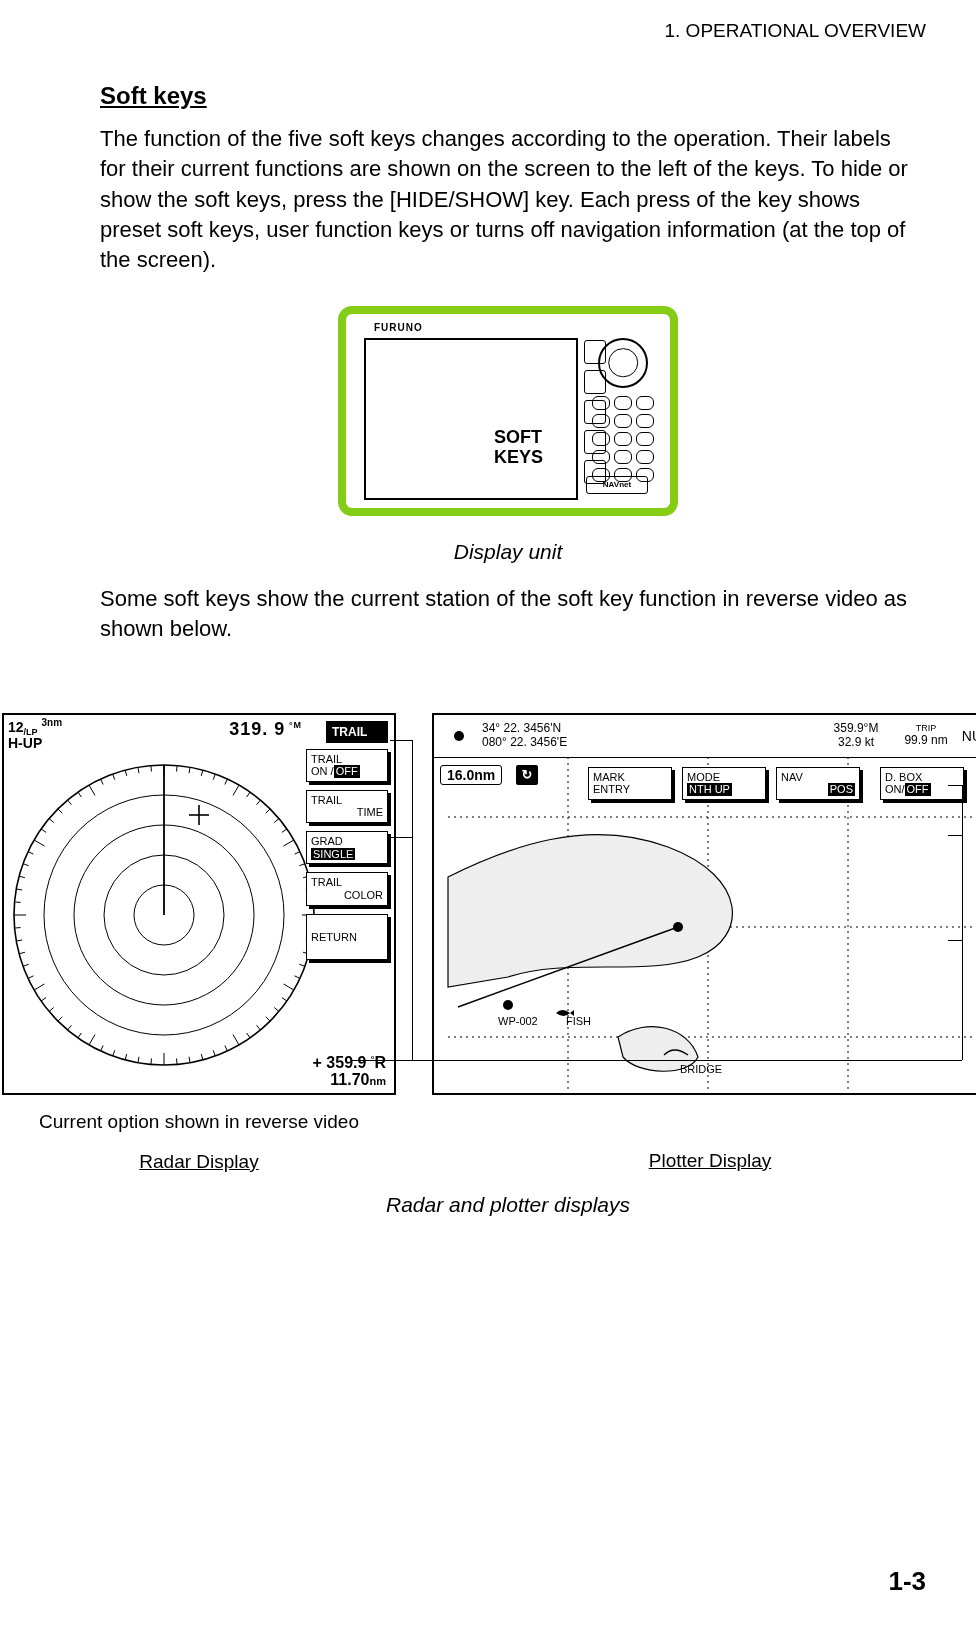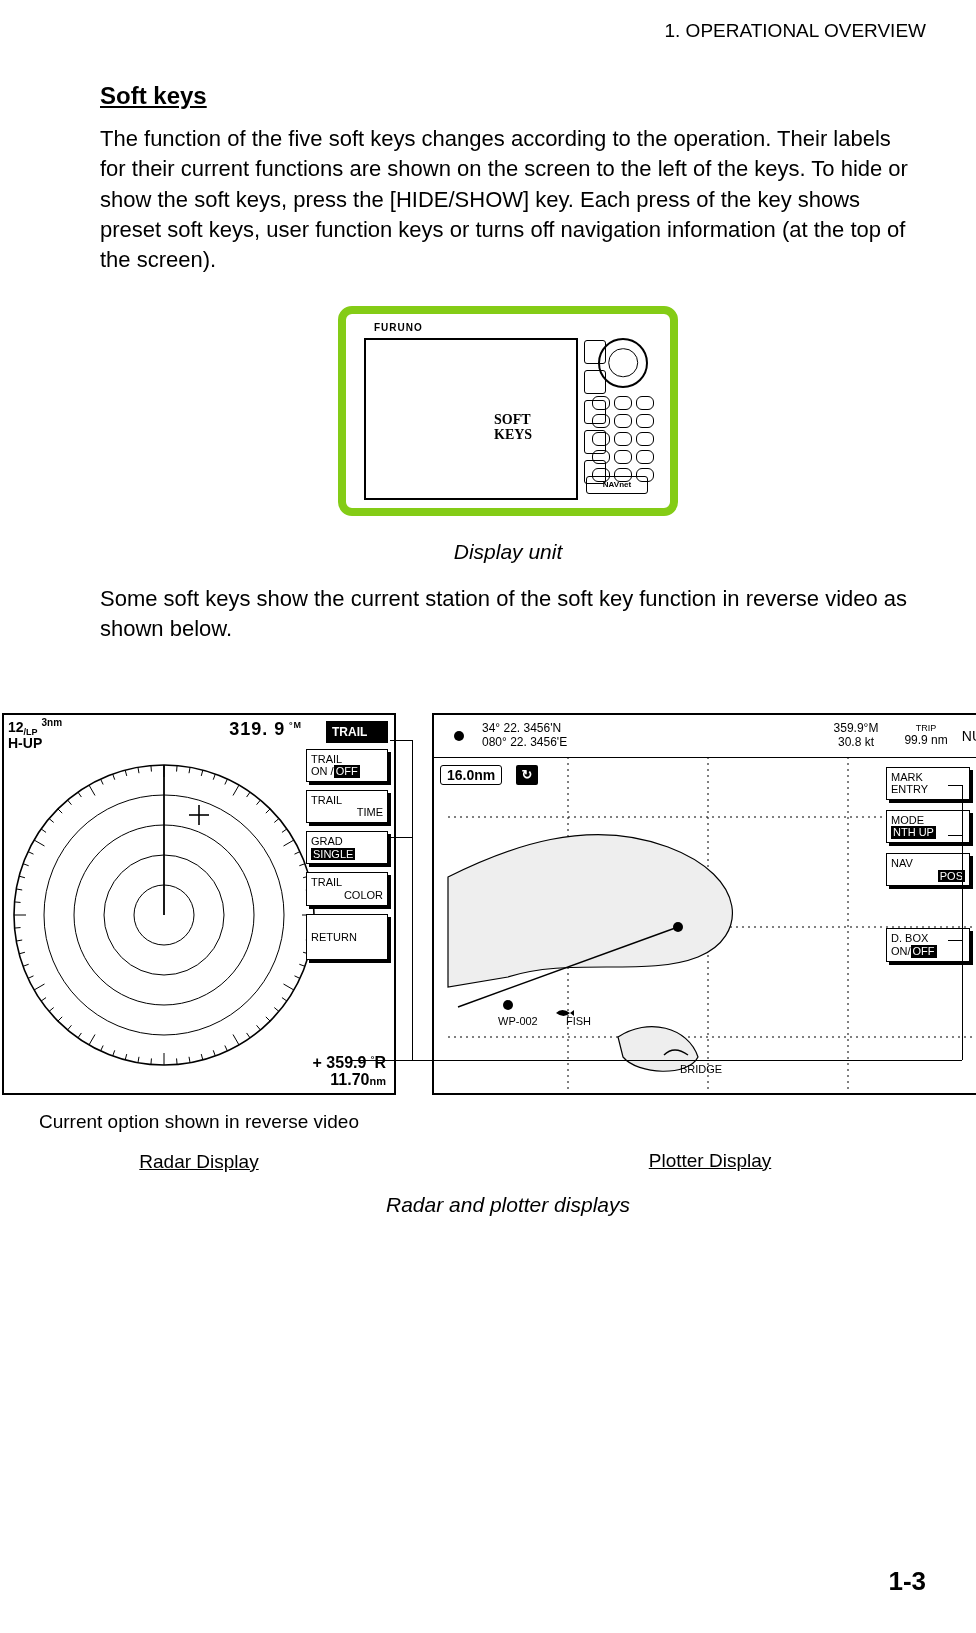--- a/index.html
+++ b/index.html
@@ -69,25 +69,24 @@
   }
   .du-brand {
     position: absolute;
     left: 28px; top: 8px;
     font-size: 10px;
     font-weight: bold;
     letter-spacing: 1px;
   }
   .du-softkeys-label {
     position: absolute;
-    left: 128px; top: 72px;
-    font-size: 14px;
+    left: 128px; top: 88px;
+    font-size: 18px;
     font-weight: bold;
     line-height: 1.1;
-    font-family: Liberation Serif, serif;
   }
   .du-keycol {
     position: absolute;
     left: 238px; top: 26px;
     display: flex; flex-direction: column; gap: 6px;
   }
   .du-key { width: 20px; height: 22px; border: 1.5px solid #000; border-radius: 3px; }
   .du-knob { position: absolute; right: 22px; top: 24px; width: 46px; height: 46px; border: 2px solid #000; border-radius: 50%; }
   .du-knob::after { content:''; position:absolute; left:50%; top:50%; width:60%; height:60%; border:1.5px solid #000; border-radius:50%; transform:translate(-50%,-50%); }
   .du-btn-grid {
@@ -153,21 +152,21 @@
   .plotter .range-box {
     position:absolute; left:6px; top:50px; border:1.5px solid #000; border-radius:3px;
     font-size:14px; font-weight:bold; padding:1px 6px; background:#fff;
   }
   .plotter .na-icon {
     position:absolute; left:82px; top:50px; width:22px; height:20px;
     background:#000; color:#fff; font-size:13px; font-weight:bold;
     display:flex; align-items:center; justify-content:center; border-radius:2px;
   }
   .plotter svg.chart { position:absolute; left:0; top:42px; width:100%; height:336px; }
-  .plotter .softcol { position:absolute; right:22px; top:52px; display:flex; flex-direction:column; gap:10px; }
+  .plotter .softcol { position:absolute; right:28px; top:52px; display:flex; flex-direction:row; gap:10px; }
   .plotter .softkey { width: 74px; }
 
   
   .leader { position:absolute; border-top:1.3px solid #000; }
   .leaderV { position:absolute; border-left:1.3px solid #000; }
 </style>
 </head>
 <body>
 
 <div class="page">
@@ -359,21 +358,21 @@
     <div class="panel-wrap">
       <div class="plotter">
         <div class="topbar">
           <div class="dot"></div>
           <div class="cell lat">
             <div>34° 22. 3456'N</div>
                 <div>080° 22. 3456'E</div>
           </div>
           <div class="cell hdg">
             <div>359.9°M</div>
-                <div>30.8 kt</div>
+                <div>32.9 kt</div>
           </div>
           <div class="cell trip">
             <div style="font-size:9px">TRIP</div>
                 <div>99.9 nm</div>
           </div>
           <div class="nu">NU</div>
         </div>
 
         <div class="range-box">16.0nm</div>
         <div class="na-icon">↻</div>

